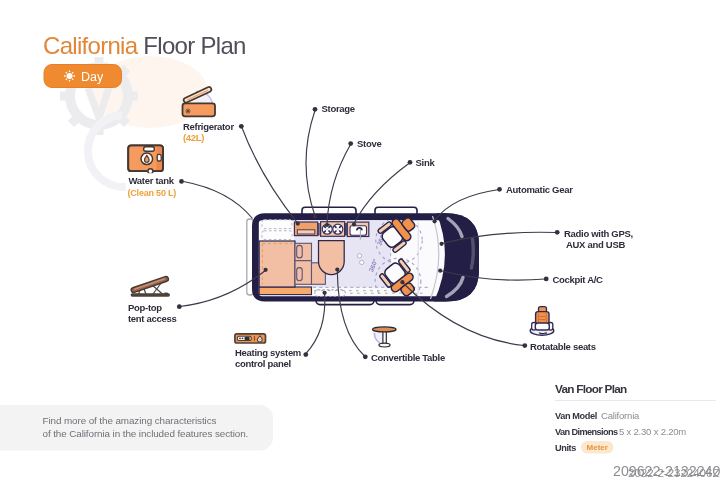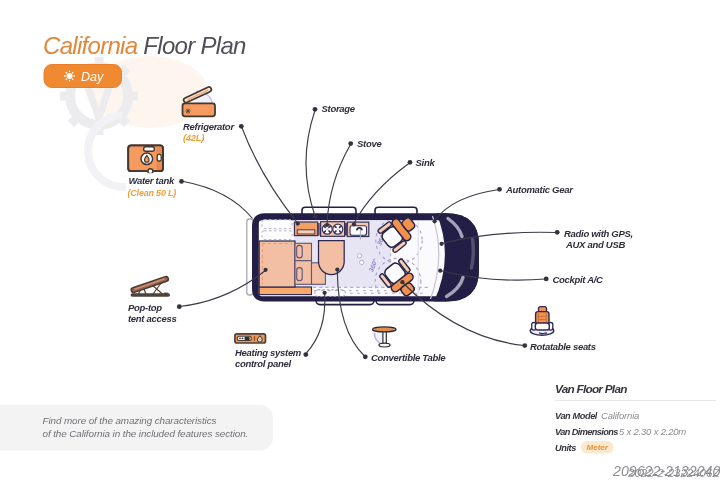--- a/index.html
+++ b/index.html
@@ -1,16 +1,16 @@
 <!DOCTYPE html>
 <html><head>
 <meta charset="utf-8">
 <style>
   html,body{margin:0;padding:0;background:#fff;}
-  #stage{position:relative;width:720px;height:480px;overflow:hidden;font-family:"Liberation Sans",sans-serif;font-style:italic;}
+  #stage{position:relative;width:720px;height:480px;overflow:hidden;font-family:"Liberation Sans",sans-serif;}
   svg{display:block;}
 </style>
 </head>
 <body>
 <div id="stage">
 <svg width="720" height="480" viewBox="0 0 720 480" xmlns="http://www.w3.org/2000/svg">
 
 <rect x="0" y="0" width="720" height="480" fill="#ffffff"></rect>
 
 <g opacity="0.9">

